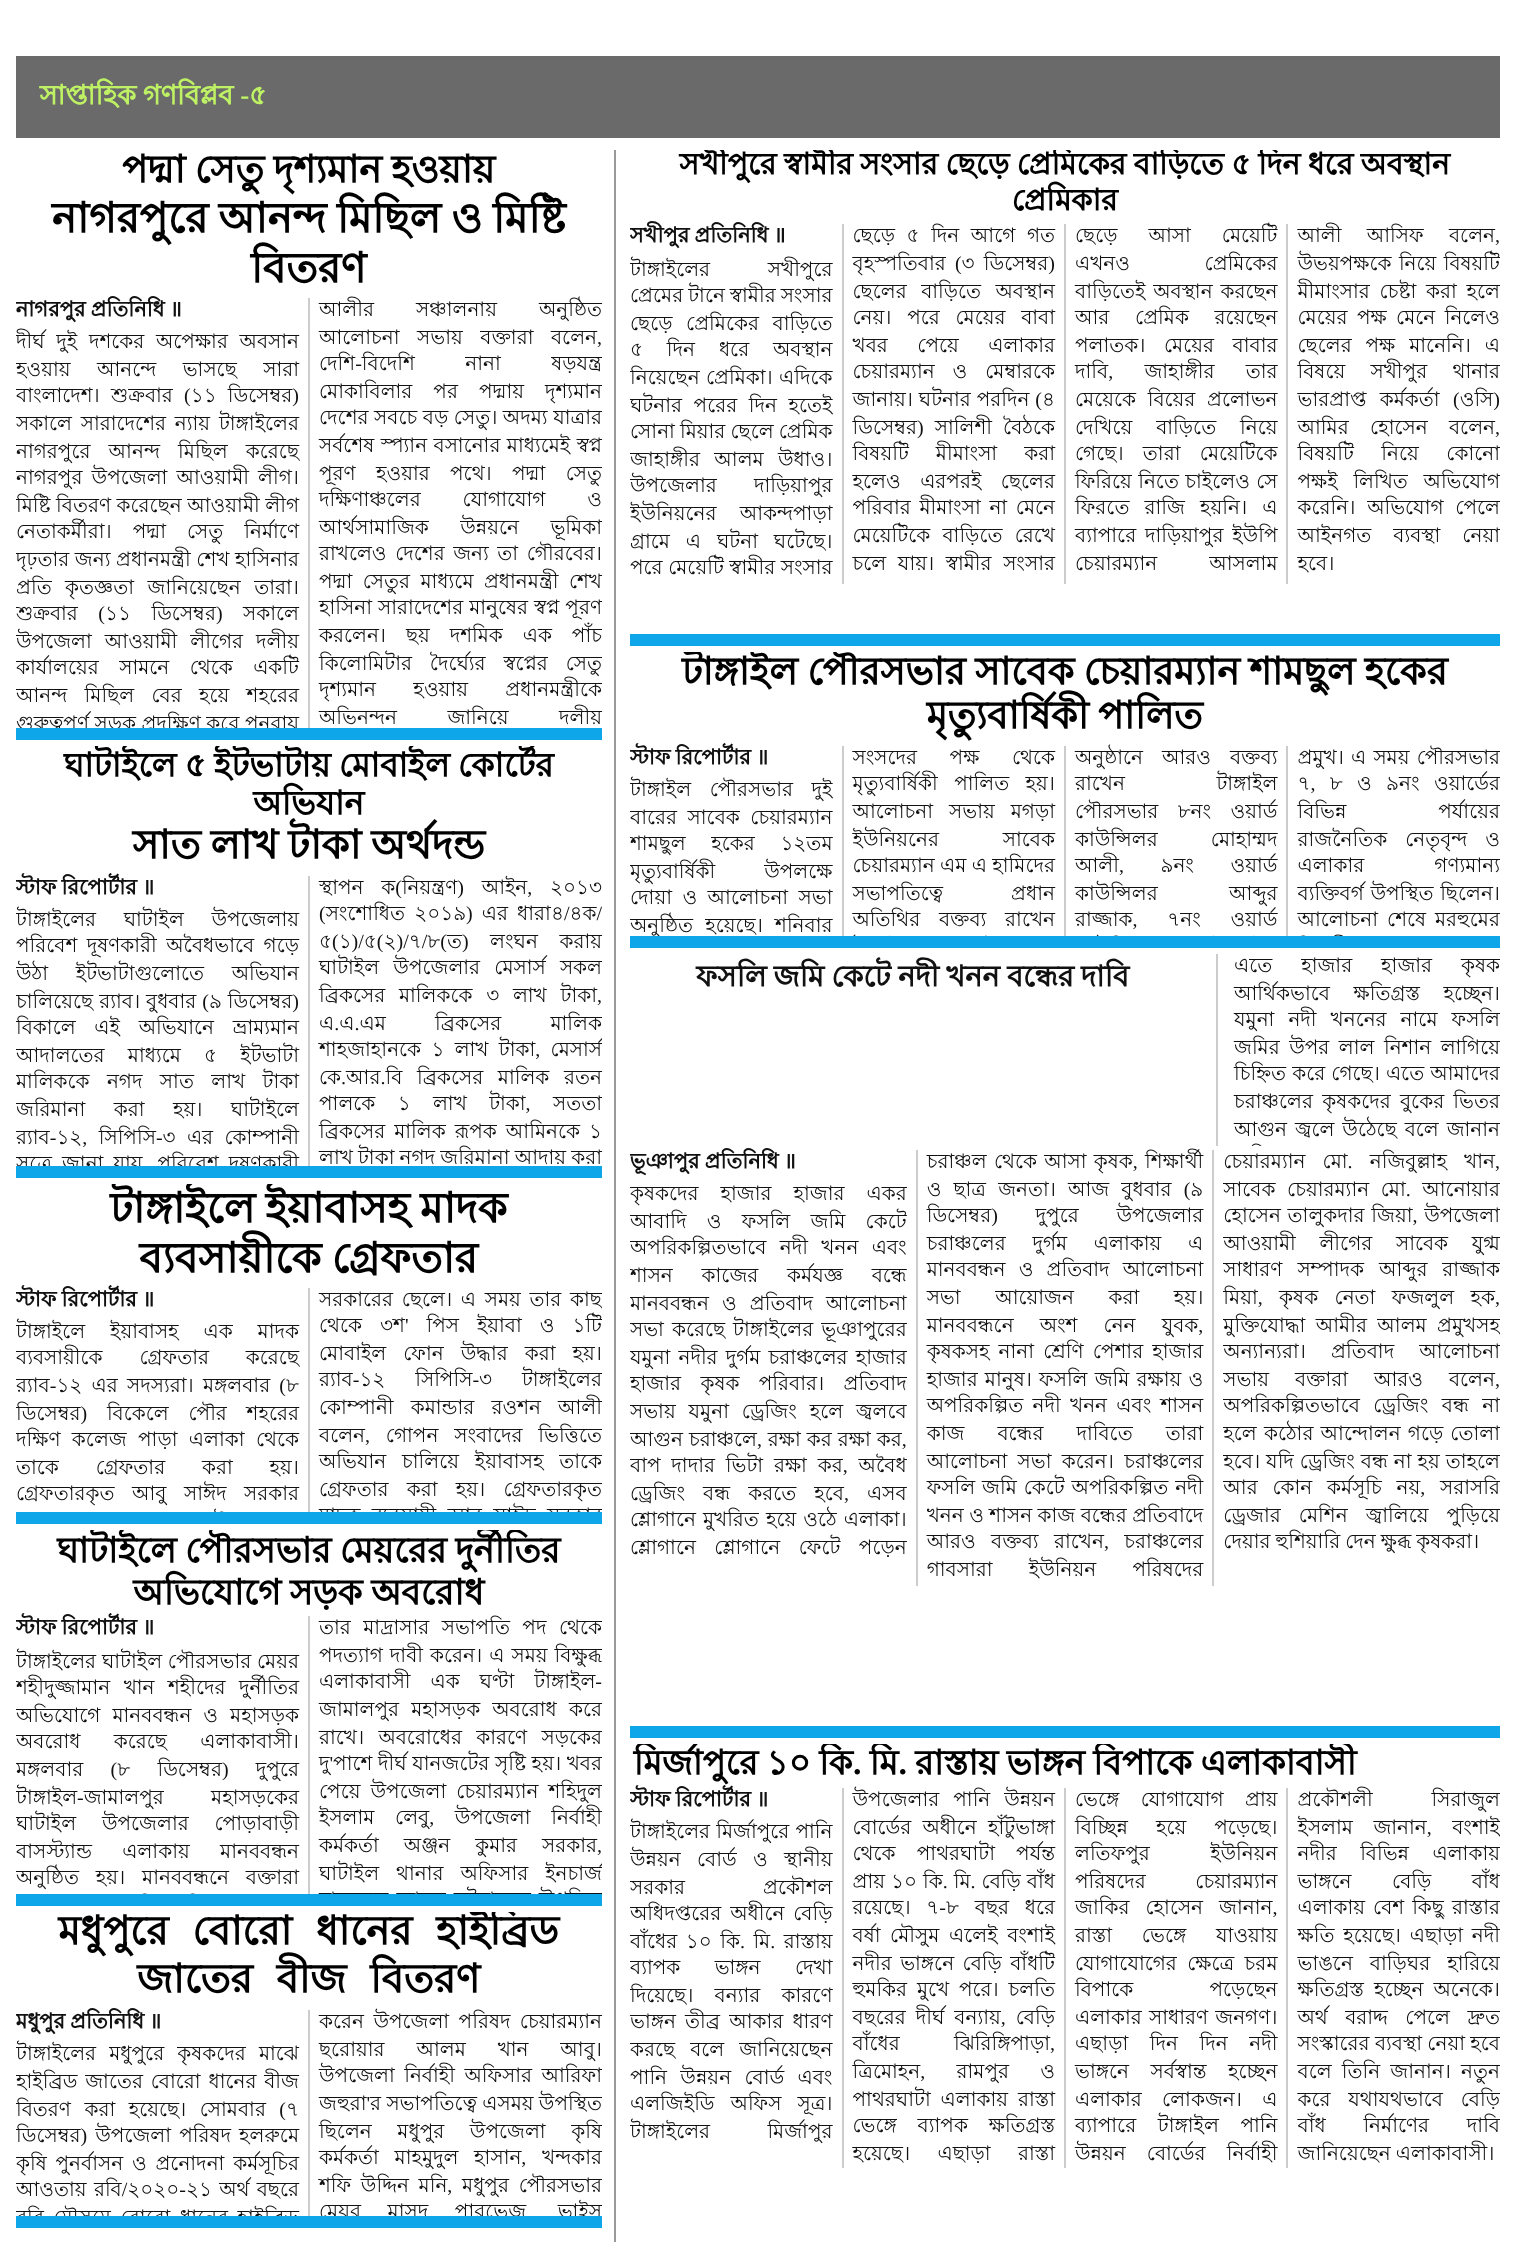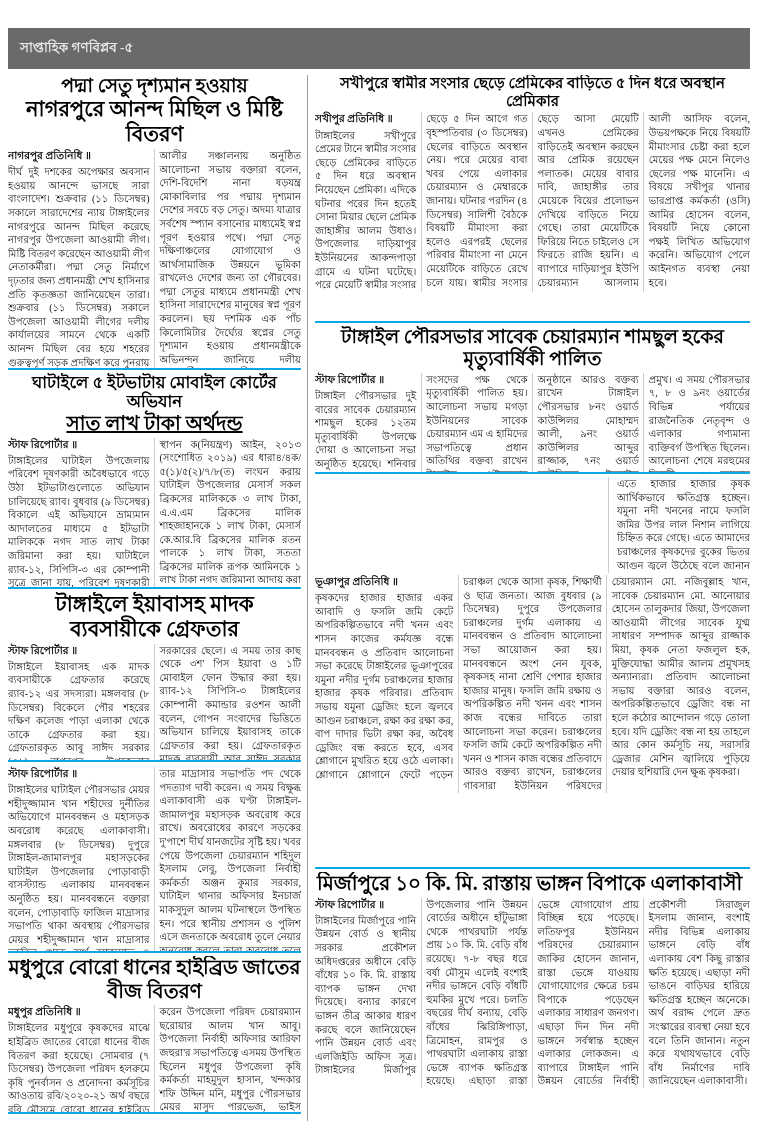--- a/index.html
+++ b/index.html
@@ -1,42 +1,42 @@
 <!DOCTYPE html>
 <html lang="bn"><head>
 <meta charset="utf-8">
 <style>
   html,body{margin:0;padding:0;background:#fff;}
   .page{
     width:758px;height:1121px;background:#ffffff;position:relative;overflow:hidden;
     font-family:"Liberation Serif","DejaVu Serif",serif;color:#111;outline:1px solid #ddd;
   }
   .topbar{
-    margin:28px 8px 6px 8px;background:#6a6a6a;color:#e5e5e5;
+    margin:28px 8px 6px 8px;background:#6a6a6a;color:#bef264;
     display:flex;justify-content:space-between;align-items:center;
     padding:9px 12px;font-size:13.5px;font-weight:bold;
   }
   .content{display:flex;margin:0 8px;}
   .left-region{width:300px;border-right:1px solid #999;padding-right:6px;box-sizing:border-box;}
   .right-region{flex:1;padding-left:7px;min-width:0;}
-  .article{overflow:hidden;border-bottom:2px solid #0ea5e9;padding-bottom:3px;margin-bottom:3px;box-sizing:border-box;}
+  .article{overflow:hidden;border-bottom:6px solid #0ea5e9;padding-bottom:3px;margin-bottom:3px;box-sizing:border-box;}
   .article.last{border-bottom:none;}
   .headline{font-weight:bold;text-align:center;line-height:1.18;color:#000;}
   .h-a1a{font-size:19px;}
   .h-a1b{font-size:21px;}
   .h-a2{font-size:16.5px;text-align:center;}
-  .h-sub{font-size:20px;text-decoration:underline;}
+  .h-sub{font-size:20px;}
   .h-a3{font-size:21px;font-family:Liberation Serif, serif;}
   .h-a4{font-size:17.5px;}
-  .h-a5{font-size:20px;}
+  .h-a5{font-size:20px;font-family:Liberation Mono, monospace;}
   .h-rA{font-size:15px;}
   .h-rB{font-size:19px;}
   .kicker{font-size:14.5px;font-weight:bold;text-align:center;}
   .h-rC{font-size:25px;line-height:1.3;}
-  .h-rD{font-size:20px;text-align:left;padding-left:2px;}
+  .h-rD{font-size:17px;text-align:left;padding-left:2px;}
   .body{
     font-size:10px;line-height:1.36;text-align:justify;
     column-gap:10px;column-rule:1px solid #ccc;margin-top:2px;
   }
   .cols-2{column-count:2;}
   .cols-3{column-count:3;}
   .cols-4{column-count:4;}
   .byline{font-weight:bold;font-size:10.5px;margin-bottom:2px;}
   
   .a1{height:295px;} .a2{height:216px;} .a3{height:170px;} .a4{height:188px;} .a5{height:158px;}
@@ -78,20 +78,21 @@
 
       <div class="article a3">
         <div class="headline h-a3">টাঙ্গাইলে ইয়াবাসহ মাদক ব্যবসায়ীকে গ্রেফতার</div>
         <div class="body cols-2">
           <div class="byline">স্টাফ রিপোর্টার ॥</div>
           <span>টাঙ্গাইলে ইয়াবাসহ এক মাদক ব্যবসায়ীকে গ্রেফতার করেছে র‍্যাব-১২ এর সদস্যরা। মঙ্গলবার (৮ ডিসেম্বর) বিকেলে পৌর শহরের দক্ষিণ কলেজ পাড়া এলাকা থেকে তাকে গ্রেফতার করা হয়। গ্রেফতারকৃত আবু সাঈদ সরকার (৩৬) নাগরপুর উপজেলার আটাপাড়া গ্রামের মৃত দাউদ সরকারের ছেলে। এ সময় তার কাছ থেকে ৩শ' পিস ইয়াবা ও ১টি মোবাইল ফোন উদ্ধার করা হয়। র‍্যাব-১২ সিপিসি-৩ টাঙ্গাইলের কোম্পানী কমান্ডার রওশন আলী বলেন, গোপন সংবাদের ভিত্তিতে অভিযান চালিয়ে ইয়াবাসহ তাকে গ্রেফতার করা হয়। গ্রেফতারকৃত মাদক ব্যবসায়ী আবু সাঈদ সরকার দীর্ঘদিন ধরে ইয়াবা বিক্রি করে আসছিল।</span>
         </div>
       </div>
 
       <div class="article a4">
+        <div class="headline h-a4">ঘাটাইলে পৌরসভার মেয়রের দুর্নীতির অভিযোগে সড়ক অবরোধ</div>
         <div class="body cols-2">
           <div class="byline">স্টাফ রিপোর্টার ॥</div>
           <span>টাঙ্গাইলের ঘাটাইল পৌরসভার মেয়র শহীদুজ্জামান খান শহীদের দুর্নীতির অভিযোগে মানববন্ধন ও মহাসড়ক অবরোধ করেছে এলাকাবাসী। মঙ্গলবার (৮ ডিসেম্বর) দুপুরে টাঙ্গাইল-জামালপুর মহাসড়কের ঘাটাইল উপজেলার পোড়াবাড়ী বাসস্ট্যান্ড এলাকায় মানববন্ধন অনুষ্ঠিত হয়। মানববন্ধনে বক্তারা বলেন, পোড়াবাড়ি ফাজিল মাদ্রাসার সভাপতি থাকা অবস্থায় পৌরসভার মেয়র শহীদুজ্জামান খান মাদ্রাসার তহবিল থেকে অর্থ আত্মসাত ও বিভিন্ন অনিয়ম ও দুর্নীতি করেছেন। তার মাদ্রাসার সভাপতি পদ থেকে পদত্যাগ দাবী করেন। এ সময় বিক্ষুব্ধ এলাকাবাসী এক ঘণ্টা টাঙ্গাইল-জামালপুর মহাসড়ক অবরোধ করে রাখে। অবরোধের কারণে সড়কের দু'পাশে দীর্ঘ যানজটের সৃষ্টি হয়। খবর পেয়ে উপজেলা চেয়ারম্যান শহিদুল ইসলাম লেবু, উপজেলা নির্বাহী কর্মকর্তা অঞ্জন কুমার সরকার, ঘাটাইল থানার অফিসার ইনচার্জ মাকসুদুল আলম ঘটনাস্থলে উপস্থিত হন। পরে স্থানীয় প্রশাসন ও পুলিশ এসে জনতাকে অবরোধ তুলে নেয়ার অনুরোধ করলে তারা অবরোধ তুলে নেয়। পরে যান চলাচল স্বাভাবিক হয়।</span>
         </div>
       </div>
 
       <div class="article a5">
         <div class="headline h-a5">মধুপুরে বোরো ধানের হাইব্রিড জাতের বীজ বিতরণ</div>
         <div class="body cols-2">
           <div class="byline">মধুপুর প্রতিনিধি ॥</div>
@@ -115,20 +116,21 @@
         <div class="headline h-rB">টাঙ্গাইল পৌরসভার সাবেক চেয়ারম্যান শামছুল হকের মৃত্যুবার্ষিকী পালিত</div>
         <div class="body cols-4">
           <div class="byline">স্টাফ রিপোর্টার ॥</div>
           <span>টাঙ্গাইল পৌরসভার দুই বারের সাবেক চেয়ারম্যান শামছুল হকের ১২তম মৃত্যুবার্ষিকী উপলক্ষে দোয়া ও আলোচনা সভা অনুষ্ঠিত হয়েছে। শনিবার (৫ ডিসেম্বর) সন্ধ্যায় টাঙ্গাইল পৌর এলাকায় মরহুম শামছুল হক স্মৃতি সংসদের পক্ষ থেকে মৃত্যুবার্ষিকী পালিত হয়। আলোচনা সভায় মগড়া ইউনিয়নের সাবেক চেয়ারম্যান এম এ হামিদের সভাপতিত্বে প্রধান অতিথির বক্তব্য রাখেন টাঙ্গাইল পৌরসভার বিএনপি দলীয় সাবেক জনপ্রতিনিধি ও জেলা পর্যায়ের নেতৃবৃন্দ। অনুষ্ঠানে আরও বক্তব্য রাখেন টাঙ্গাইল পৌরসভার ৮নং ওয়ার্ড কাউন্সিলর মোহাম্মদ আলী, ৯নং ওয়ার্ড কাউন্সিলর আব্দুর রাজ্জাক, ৭নং ওয়ার্ড কাউন্সিলর ইসমাইল হোসেন, ৭, ৮ ও ৯নং ওয়ার্ডের মহিলা কাউন্সিলর হালেমা খাতুন প্রমুখ। এ সময় পৌরসভার ৭, ৮ ও ৯নং ওয়ার্ডের বিভিন্ন পর্যায়ের রাজনৈতিক নেতৃবৃন্দ ও এলাকার গণ্যমান্য ব্যক্তিবর্গ উপস্থিত ছিলেন। আলোচনা শেষে মরহুমের বিদেহী আত্মার মাগফেরাত কামনায় দোয়া অনুষ্ঠিত হয়।</span>
         </div>
       </div>
 
       <div class="article rC">
         <div class="c-header">
           <div class="c-headline-block">
+            <div class="kicker">ফসলি জমি কেটে নদী খনন বন্ধের দাবি</div>
           </div>
           <div class="c-side">এতে হাজার হাজার কৃষক আর্থিকভাবে ক্ষতিগ্রস্ত হচ্ছেন। যমুনা নদী খননের নামে ফসলি জমির উপর লাল নিশান লাগিয়ে চিহ্নিত করে গেছে। এতে আমাদের চরাঞ্চলের কৃষকদের বুকের ভিতর আগুন জ্বলে উঠেছে বলে জানান ক্ষতিগ্রস্ত কৃষকরা।</div>
         </div>
         <div class="body cols-3">
           <div class="byline">ভূঞাপুর প্রতিনিধি ॥</div>
           <span>কৃষকদের হাজার হাজার একর আবাদি ও ফসলি জমি কেটে অপরিকল্পিতভাবে নদী খনন এবং শাসন কাজের কর্মযজ্ঞ বন্ধে মানববন্ধন ও প্রতিবাদ আলোচনা সভা করেছে টাঙ্গাইলের ভূঞাপুরের যমুনা নদীর দুর্গম চরাঞ্চলের হাজার হাজার কৃষক পরিবার। প্রতিবাদ সভায় যমুনা ড্রেজিং হলে জ্বলবে আগুন চরাঞ্চলে, রক্ষা কর রক্ষা কর, বাপ দাদার ভিটা রক্ষা কর, অবৈধ ড্রেজিং বন্ধ করতে হবে, এসব শ্লোগানে মুখরিত হয়ে ওঠে এলাকা। শ্লোগানে শ্লোগানে ফেটে পড়েন চরাঞ্চল থেকে আসা কৃষক, শিক্ষার্থী ও ছাত্র জনতা। আজ বুধবার (৯ ডিসেম্বর) দুপুরে উপজেলার চরাঞ্চলের দুর্গম এলাকায় এ মানববন্ধন ও প্রতিবাদ আলোচনা সভা আয়োজন করা হয়। মানববন্ধনে অংশ নেন যুবক, কৃষকসহ নানা শ্রেণি পেশার হাজার হাজার মানুষ। ফসলি জমি রক্ষায় ও অপরিকল্পিত নদী খনন এবং শাসন কাজ বন্ধের দাবিতে তারা আলোচনা সভা করেন। চরাঞ্চলের ফসলি জমি কেটে অপরিকল্পিত নদী খনন ও শাসন কাজ বন্ধের প্রতিবাদে আরও বক্তব্য রাখেন, চরাঞ্চলের গাবসারা ইউনিয়ন পরিষদের চেয়ারম্যান মো. নজিবুল্লাহ খান, সাবেক চেয়ারম্যান মো. আনোয়ার হোসেন তালুকদার জিয়া, উপজেলা আওয়ামী লীগের সাবেক যুগ্ম সাধারণ সম্পাদক আব্দুর রাজ্জাক মিয়া, কৃষক নেতা ফজলুল হক, মুক্তিযোদ্ধা আমীর আলম প্রমুখসহ অন্যান্যরা। প্রতিবাদ আলোচনা সভায় বক্তারা আরও বলেন, অপরিকল্পিতভাবে ড্রেজিং বন্ধ না হলে কঠোর আন্দোলন গড়ে তোলা হবে। যদি ড্রেজিং বন্ধ না হয় তাহলে আর কোন কর্মসূচি নয়, সরাসরি ড্রেজার মেশিন জ্বালিয়ে পুড়িয়ে দেয়ার হুশিয়ারি দেন ক্ষুব্ধ কৃষকরা।</span>
         </div>
       </div>
 
       <div class="article rD last">

